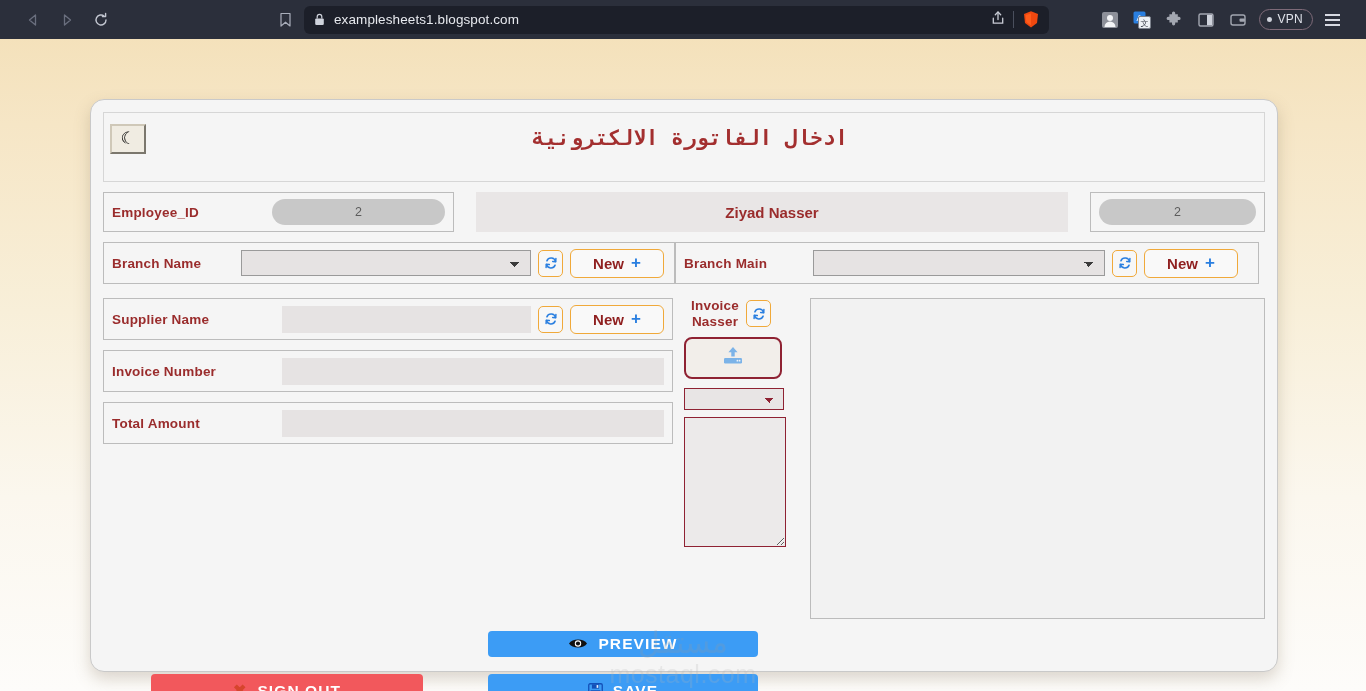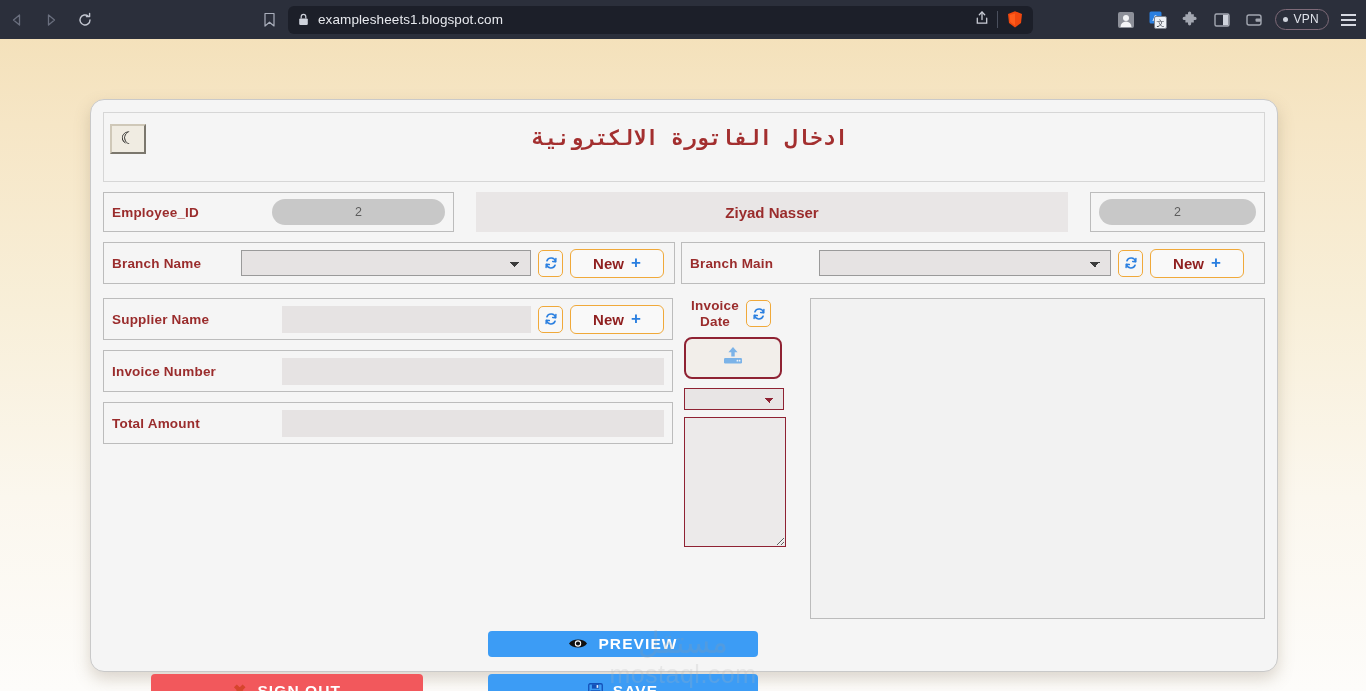--- a/index.html
+++ b/index.html
@@ -14,21 +14,21 @@
     background: linear-gradient(to bottom, #f3dfb6 0%, #f6e6c6 18%, #f8efd9 45%, #fbf7ee 72%, #fdfcfa 100%);
   }
 
   
   .browser-bar {
     position: relative;
     height: 39px;
     background: #2b2f3b;
     display: flex;
     align-items: center;
-    padding: 0 0;
+    padding: 0 16px;
   }
   .nav-btn {
     width: 34px; height: 30px;
     display: flex; align-items: center; justify-content: center;
     color: #9ba1b0;
     font-size: 15px;
   }
   .nav-btn.dim { color: #5f6473; }
   .nav-btn svg { display: block; }
   .bookmark-ico {
@@ -179,21 +179,21 @@
     font-weight: bold;
   }
   .emp-num-box {
     width: 175px; height: 40px;
     border: 1px solid #bcbcbc;
     background: #f5f5f5;
     display: flex; align-items: center; padding: 0 8px;
   }
 
   
-  .branch-row { margin-top: 10px; display: flex; gap: 6px; }
+  .branch-row { margin-top: 10px; display: flex; }
   .branch-cell {
     height: 42px;
     border: 1px solid #bcbcbc;
     background: #f5f5f5;
     display: flex; align-items: center; gap: 7px;
     padding: 0 8px;
   }
   .branch-cell.left { width: 572px; }
   .branch-cell.right { width: 584px; }
   .branch-cell .lbl { width: 122px; }
@@ -560,21 +560,21 @@
         <div class="f-row">
           <span class="lbl">Total Amount</span>
           <input class="fld" type="text" style="">
         </div>
       </div>
 
       <div class="img-col">
         <div class="img-head">
           <span class="lbl">
             <span>Invoice</span><br>
-            <span>Date</span>
+            <span>Nasser</span>
           </span>
           <span class="icon-btn">
             <svg width="14" height="14" viewBox="0 0 16 16">
                 <path d="M13.2 6.4 A5.2 5.2 0 0 0 3.3 5.6" fill="none" stroke="#2a7fe0" stroke-width="1.7" stroke-linecap="round"></path>
                 <path d="M13.6 2.9 L13.4 6.6 L9.9 6.2" fill="none" stroke="#2a7fe0" stroke-width="1.7" stroke-linecap="round" stroke-linejoin="round"></path>
                 <path d="M2.8 9.6 A5.2 5.2 0 0 0 12.7 10.4" fill="none" stroke="#2a7fe0" stroke-width="1.7" stroke-linecap="round"></path>
                 <path d="M2.4 13.1 L2.6 9.4 L6.1 9.8" fill="none" stroke="#2a7fe0" stroke-width="1.7" stroke-linecap="round" stroke-linejoin="round"></path>
               </svg>
           </span>
         </div>

